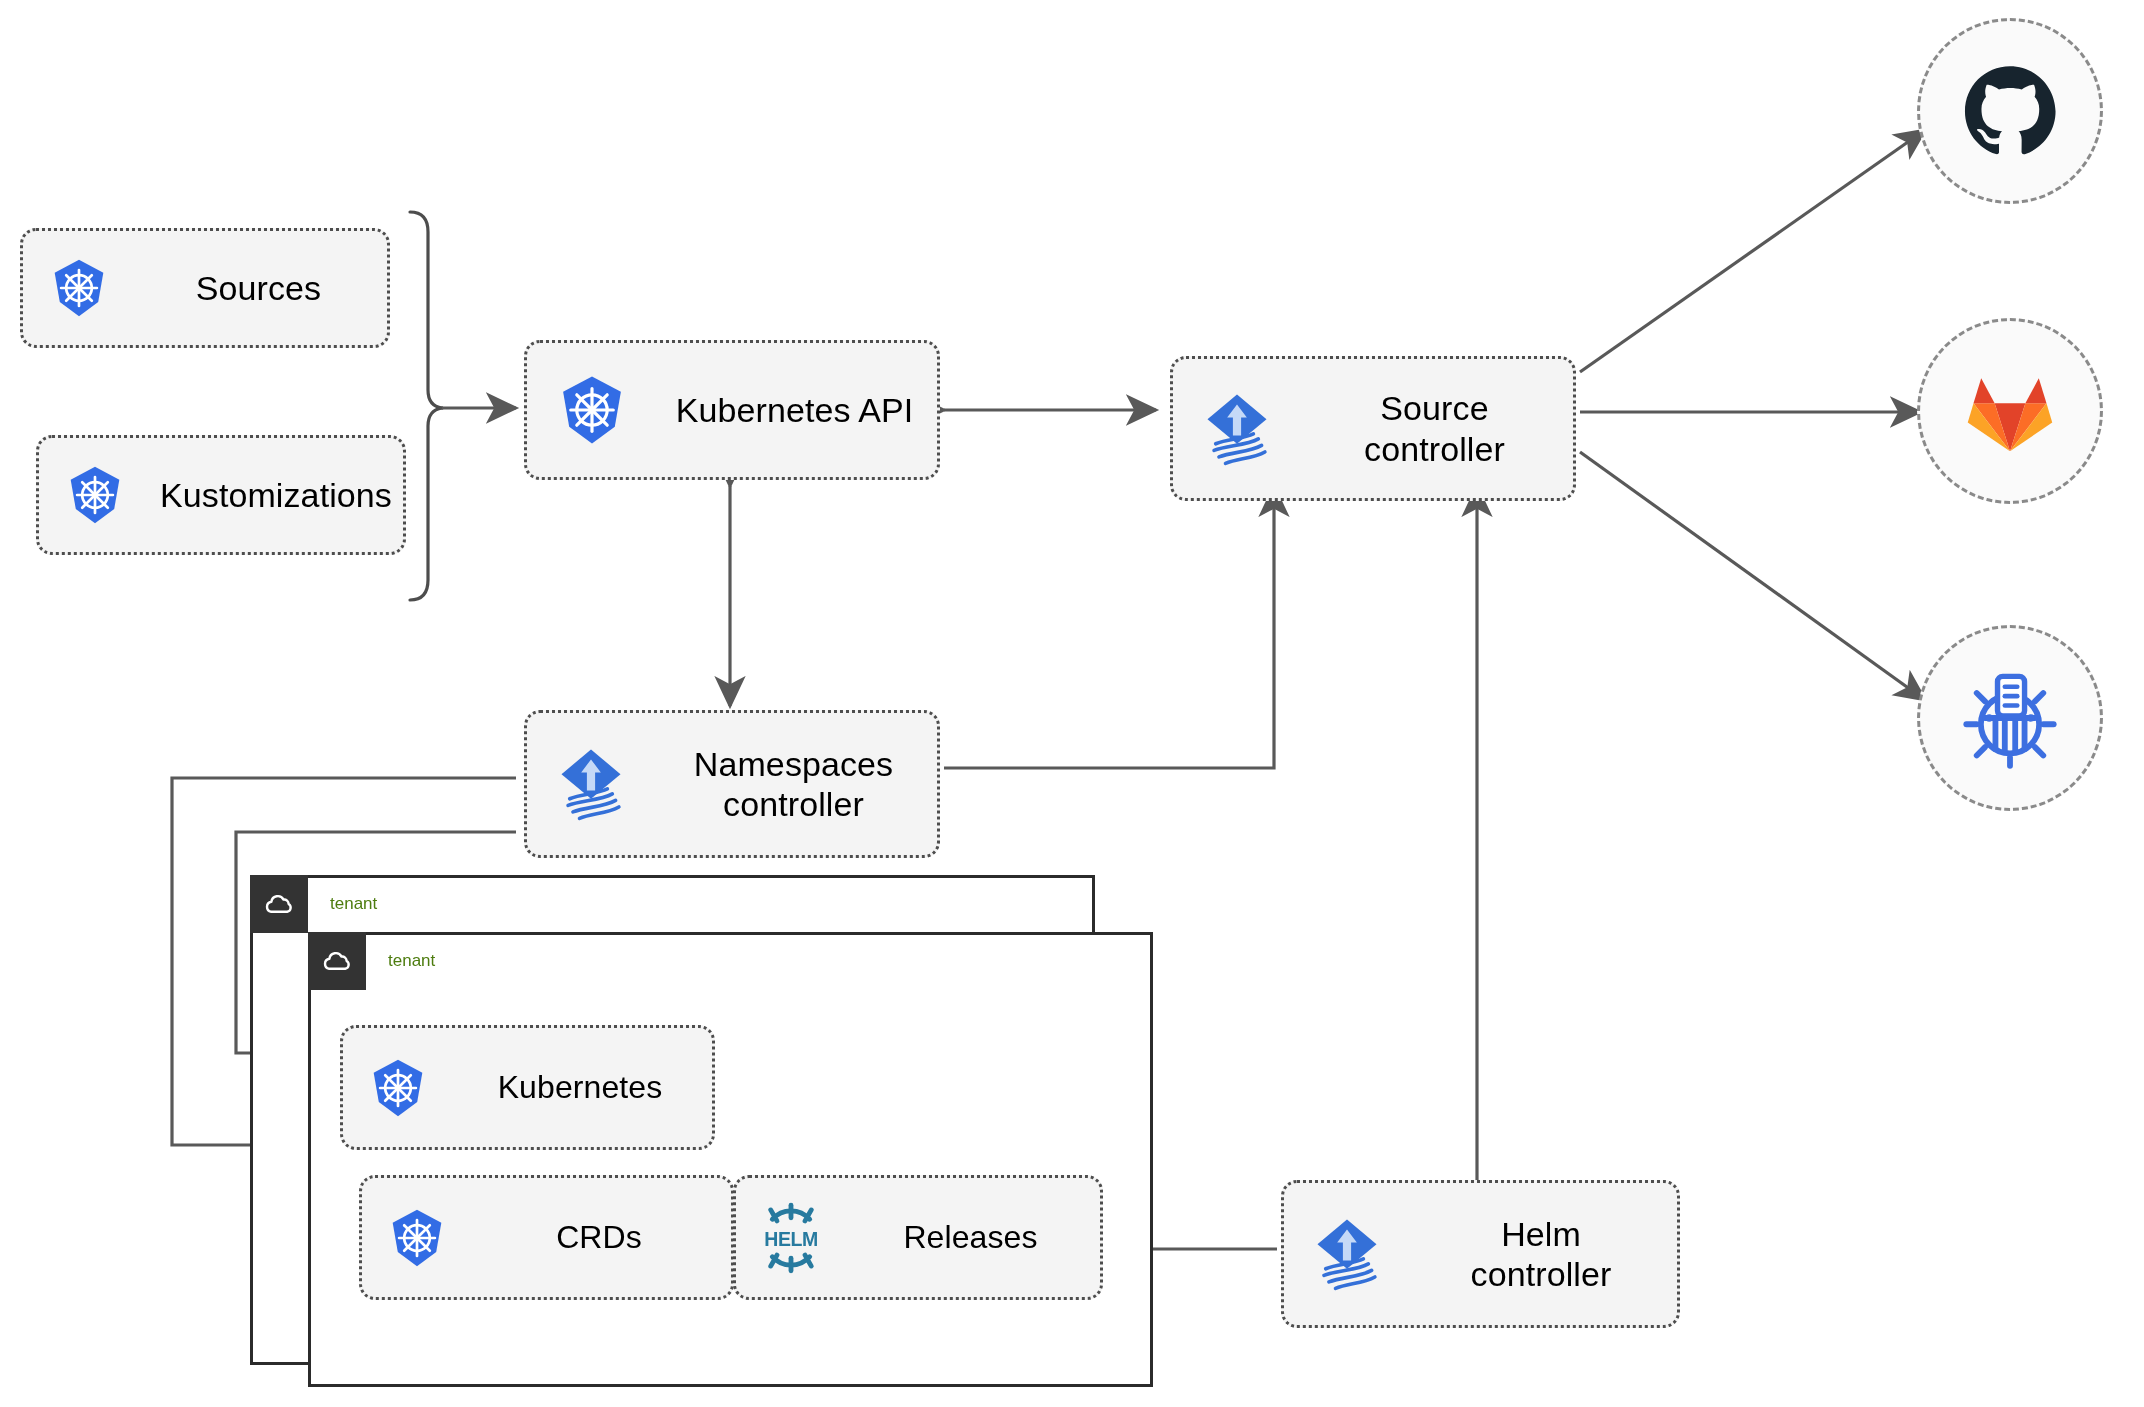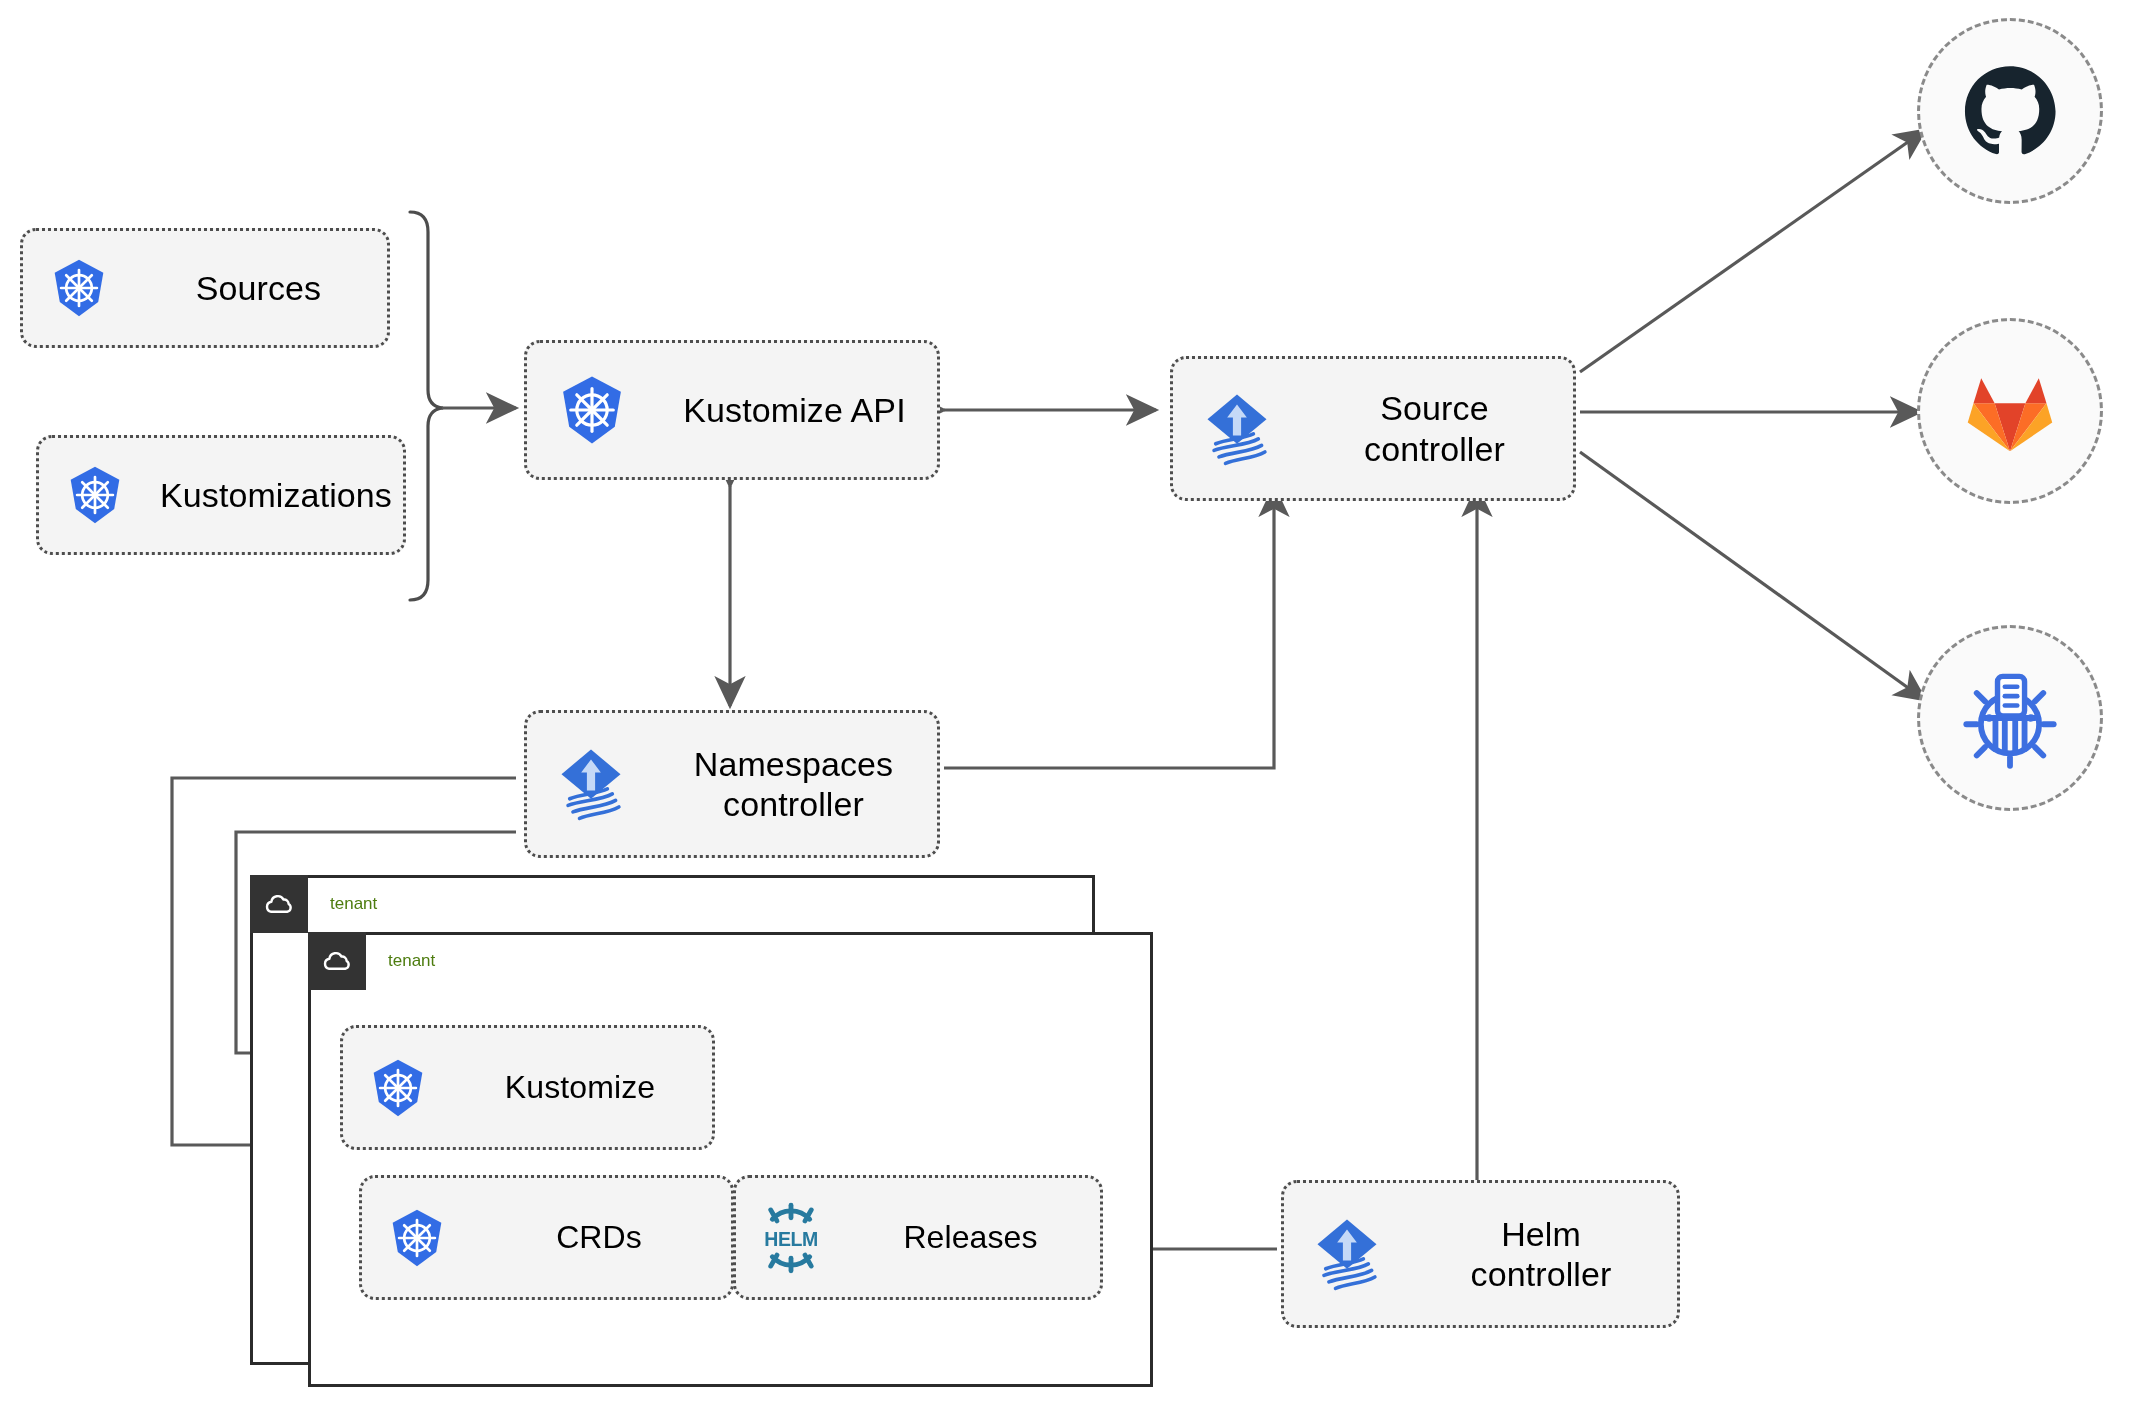--- a/index.html
+++ b/index.html
@@ -211,21 +211,21 @@
             <line x1="50" y1="50" x2="70" y2="30"></line>
           <line x1="50" y1="50" x2="78" y2="50"></line>
             <line x1="50" y1="50" x2="70" y2="70"></line>
           <line x1="50" y1="50" x2="50" y2="78"></line>
             <line x1="50" y1="50" x2="30" y2="70"></line>
           <line x1="50" y1="50" x2="22" y2="50"></line>
             <line x1="50" y1="50" x2="30" y2="30"></line>
         </g>
       </svg>
     </div>
-    <div class="lbl">Kustomize API</div>
+    <div class="lbl">Kubernetes API</div>
   </div>
 
   <div class="node" style="left:1170px; top:356px; width:406px; height:145px;">
     <div class="ico" style="width:128px;">
       <svg width="82" height="82" viewBox="0 0 100 100">
         <polygon points="50,8 86,38 50,68 14,38" fill="#3470d8"></polygon>
         <path d="M50,20 L62,36 L55,36 L55,58 L45,58 L45,36 L38,36 Z" fill="#c5d9f7"></path>
         <g stroke="#3470d8" stroke-width="4.4" stroke-linecap="round" fill="none">
           <path d="M24,68 C38,62 58,62 70,56"></path>
           <path d="M22,76 C38,70 62,70 76,62"></path>
@@ -283,21 +283,21 @@
             <line x1="50" y1="50" x2="70" y2="30"></line>
           <line x1="50" y1="50" x2="78" y2="50"></line>
             <line x1="50" y1="50" x2="70" y2="70"></line>
           <line x1="50" y1="50" x2="50" y2="78"></line>
             <line x1="50" y1="50" x2="30" y2="70"></line>
           <line x1="50" y1="50" x2="22" y2="50"></line>
             <line x1="50" y1="50" x2="30" y2="30"></line>
         </g>
       </svg>
     </div>
-    <div class="lbl">Kustomize</div>
+    <div class="lbl">Kubernetes</div>
   </div>
 
 
   <div class="node small" style="left:359px; top:1175px; width:375px; height:125px; z-index:4;">
     <div class="ico" style="width:110px;">
       <svg width="64" height="64" viewBox="0 0 100 100">
         <polygon points="50,6 88,26 80,72 50,94 20,72 12,26" fill="#326ce5"></polygon>
         <g fill="none" stroke="#ffffff" stroke-width="4.2" stroke-linecap="round">
           <circle cx="50" cy="50" r="20"></circle>
           <circle cx="50" cy="50" r="4.6" fill="#ffffff" stroke="none"></circle>

